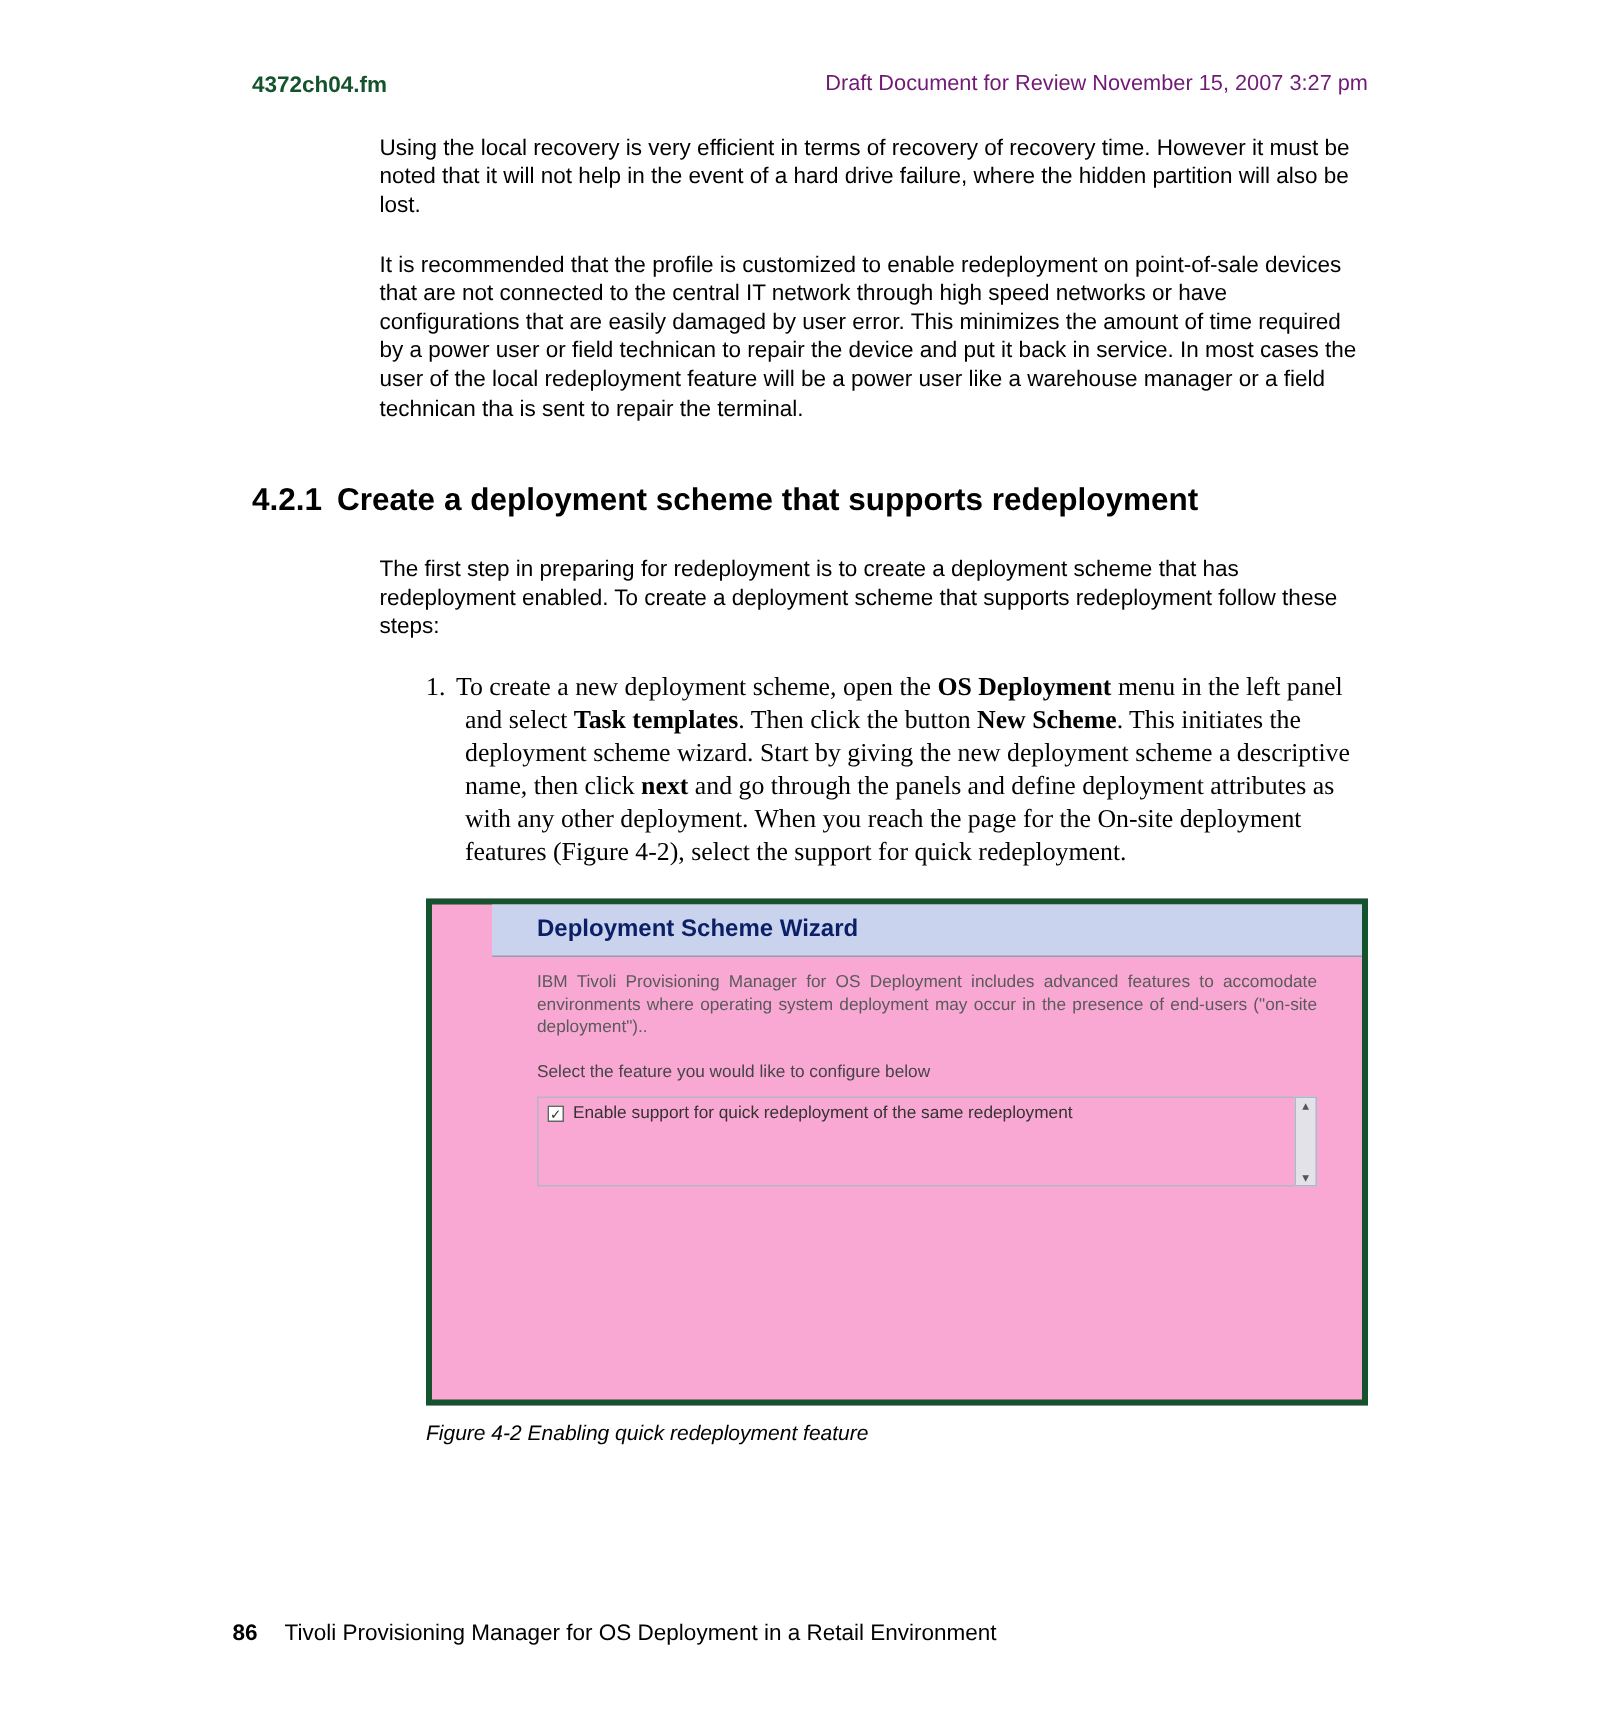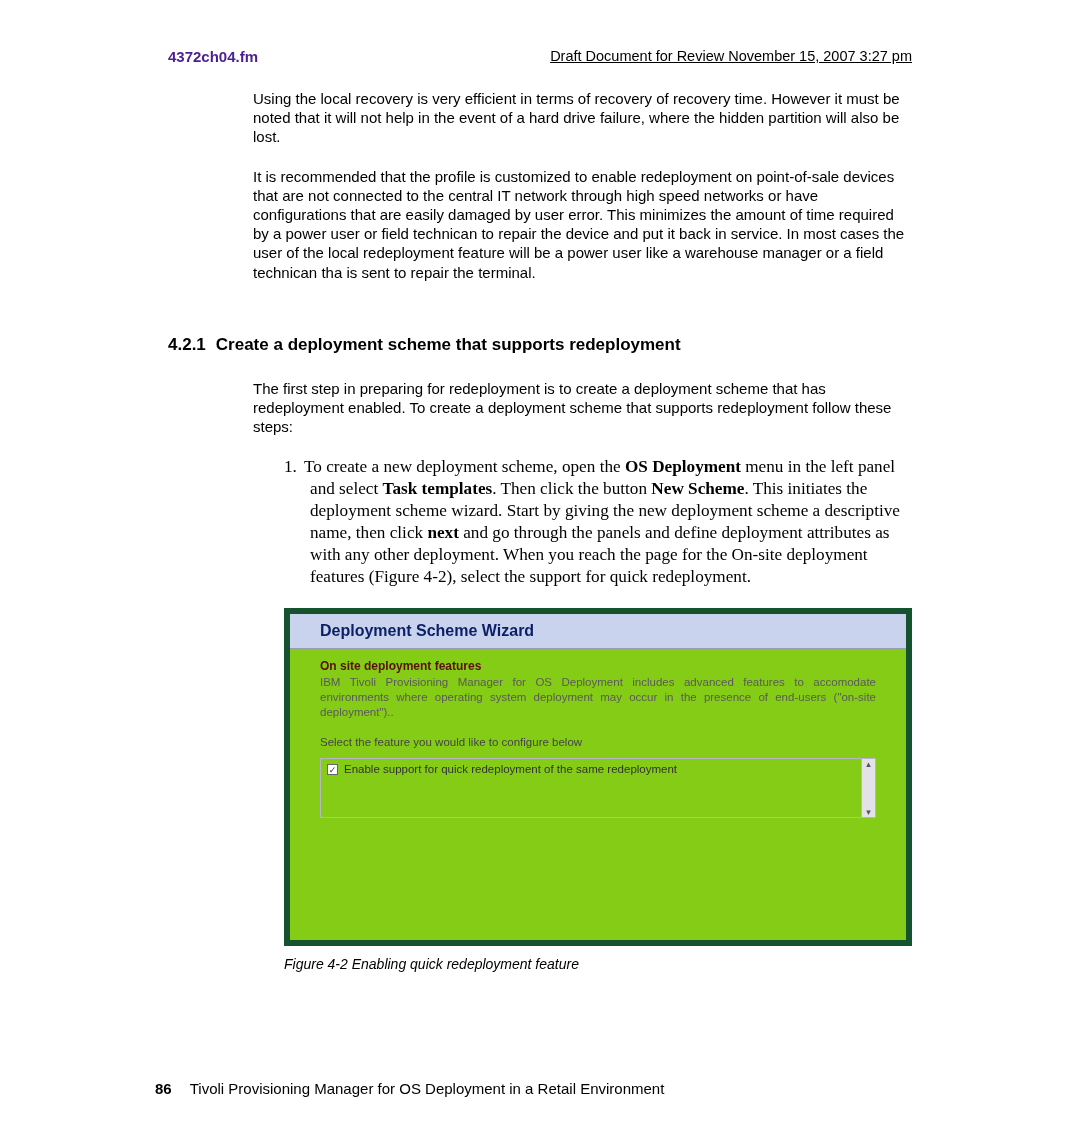--- a/index.html
+++ b/index.html
@@ -16,39 +16,38 @@
       height: 100%;
       position: relative;
     }
     .header-row {
       display: flex;
       justify-content: space-between;
       margin-bottom: 24px;
       font-size: 15px;
     }
     .header-left {
-      color: #4c1d95;
+      color: #14532d;
       font-weight: bold;
       text-align: right;
     }
     .header-right {
-      color: #000000;
+      color: #701a75;
       font-size: 14.5px;
-      text-decoration: underline;
     }
     .body-para {
       margin-left: 85px;
       font-size: 15px;
       line-height: 1.28;
       margin-bottom: 20px;
     }
     .section-heading {
-      font-size: 17px;
-      font-weight: bold;
-      margin-top: 53px;
+      font-size: 21px;
+      font-weight: bold;
+      margin-top: 40px;
       margin-bottom: 24px;
     }
     .section-number {
       margin-right: 10px;
     }
     .step-list {
       margin-left: 116px;
       font-size: 17.2px;
       line-height: 1.28;
       font-family: Liberation Serif, serif;
@@ -56,25 +55,26 @@
     .step-item {
       margin-bottom: 20px;
       padding-left: 26px;
       text-indent: -26px;
     }
     .step-item .num { display:inline-block; width:20px; text-indent:0;}
     .step-item .txt { text-indent: 0; }
     .figure-box {
       margin-left: 116px;
       margin-top: 12px;
-      border: 6px solid #14532d;
+      border: 4px solid #14532d;
       height: 338px;
       display: flex;
       flex-direction: column;
-      background: #84cc16;
+      background: #f9a8d4;
+      padding-left: 40px;
     }
     .wizard-header {
       background: #c9d3ed;
       padding: 8px 20px 8px 30px;
       font-weight: bold;
       color: #0b1f66;
       font-size: 16px;
       font-family: Verdana, Arial, sans-serif;
       border-bottom:1px solid #9a9ab0;
     }
@@ -176,21 +176,20 @@
 
   <div class="step-list">
     <div class="step-item">
       <span class="num">1.</span><span class="txt"><span>To create a new deployment scheme, open the </span><span class="bold">OS Deployment</span><span> menu in the left panel and select </span><span class="bold">Task templates</span><span>. Then click the button </span><span class="bold">New Scheme</span><span>. This initiates the deployment scheme wizard. Start by giving the new deployment scheme a descriptive name, then click </span><span class="bold">next</span><span> and go through the panels and define deployment attributes as with any other deployment. When you reach the page for the On-site deployment features (Figure 4-2), select the support for quick redeployment.</span></span>
     </div>
   </div>
 
   <div class="figure-box">
     <div class="wizard-header">Deployment Scheme Wizard</div>
     <div class="wizard-body">
-      <div class="wizard-subhead">On site deployment features</div>
       <div class="wizard-desc">IBM Tivoli Provisioning Manager for OS Deployment includes advanced features to accomodate environments where operating system deployment may occur in the presence of end-users ("on-site deployment")..</div>
       <div class="wizard-select-label">Select the feature you would like to configure below</div>
       <div class="wizard-option-box">
         <div class="wizard-option-row">
           <span class="wizard-checkbox">✓</span>
           <span>Enable support for quick redeployment of the same redeployment</span>
         </div>
         <div class="wizard-scroll">
           <span>▴</span>
           <span>▾</span>

